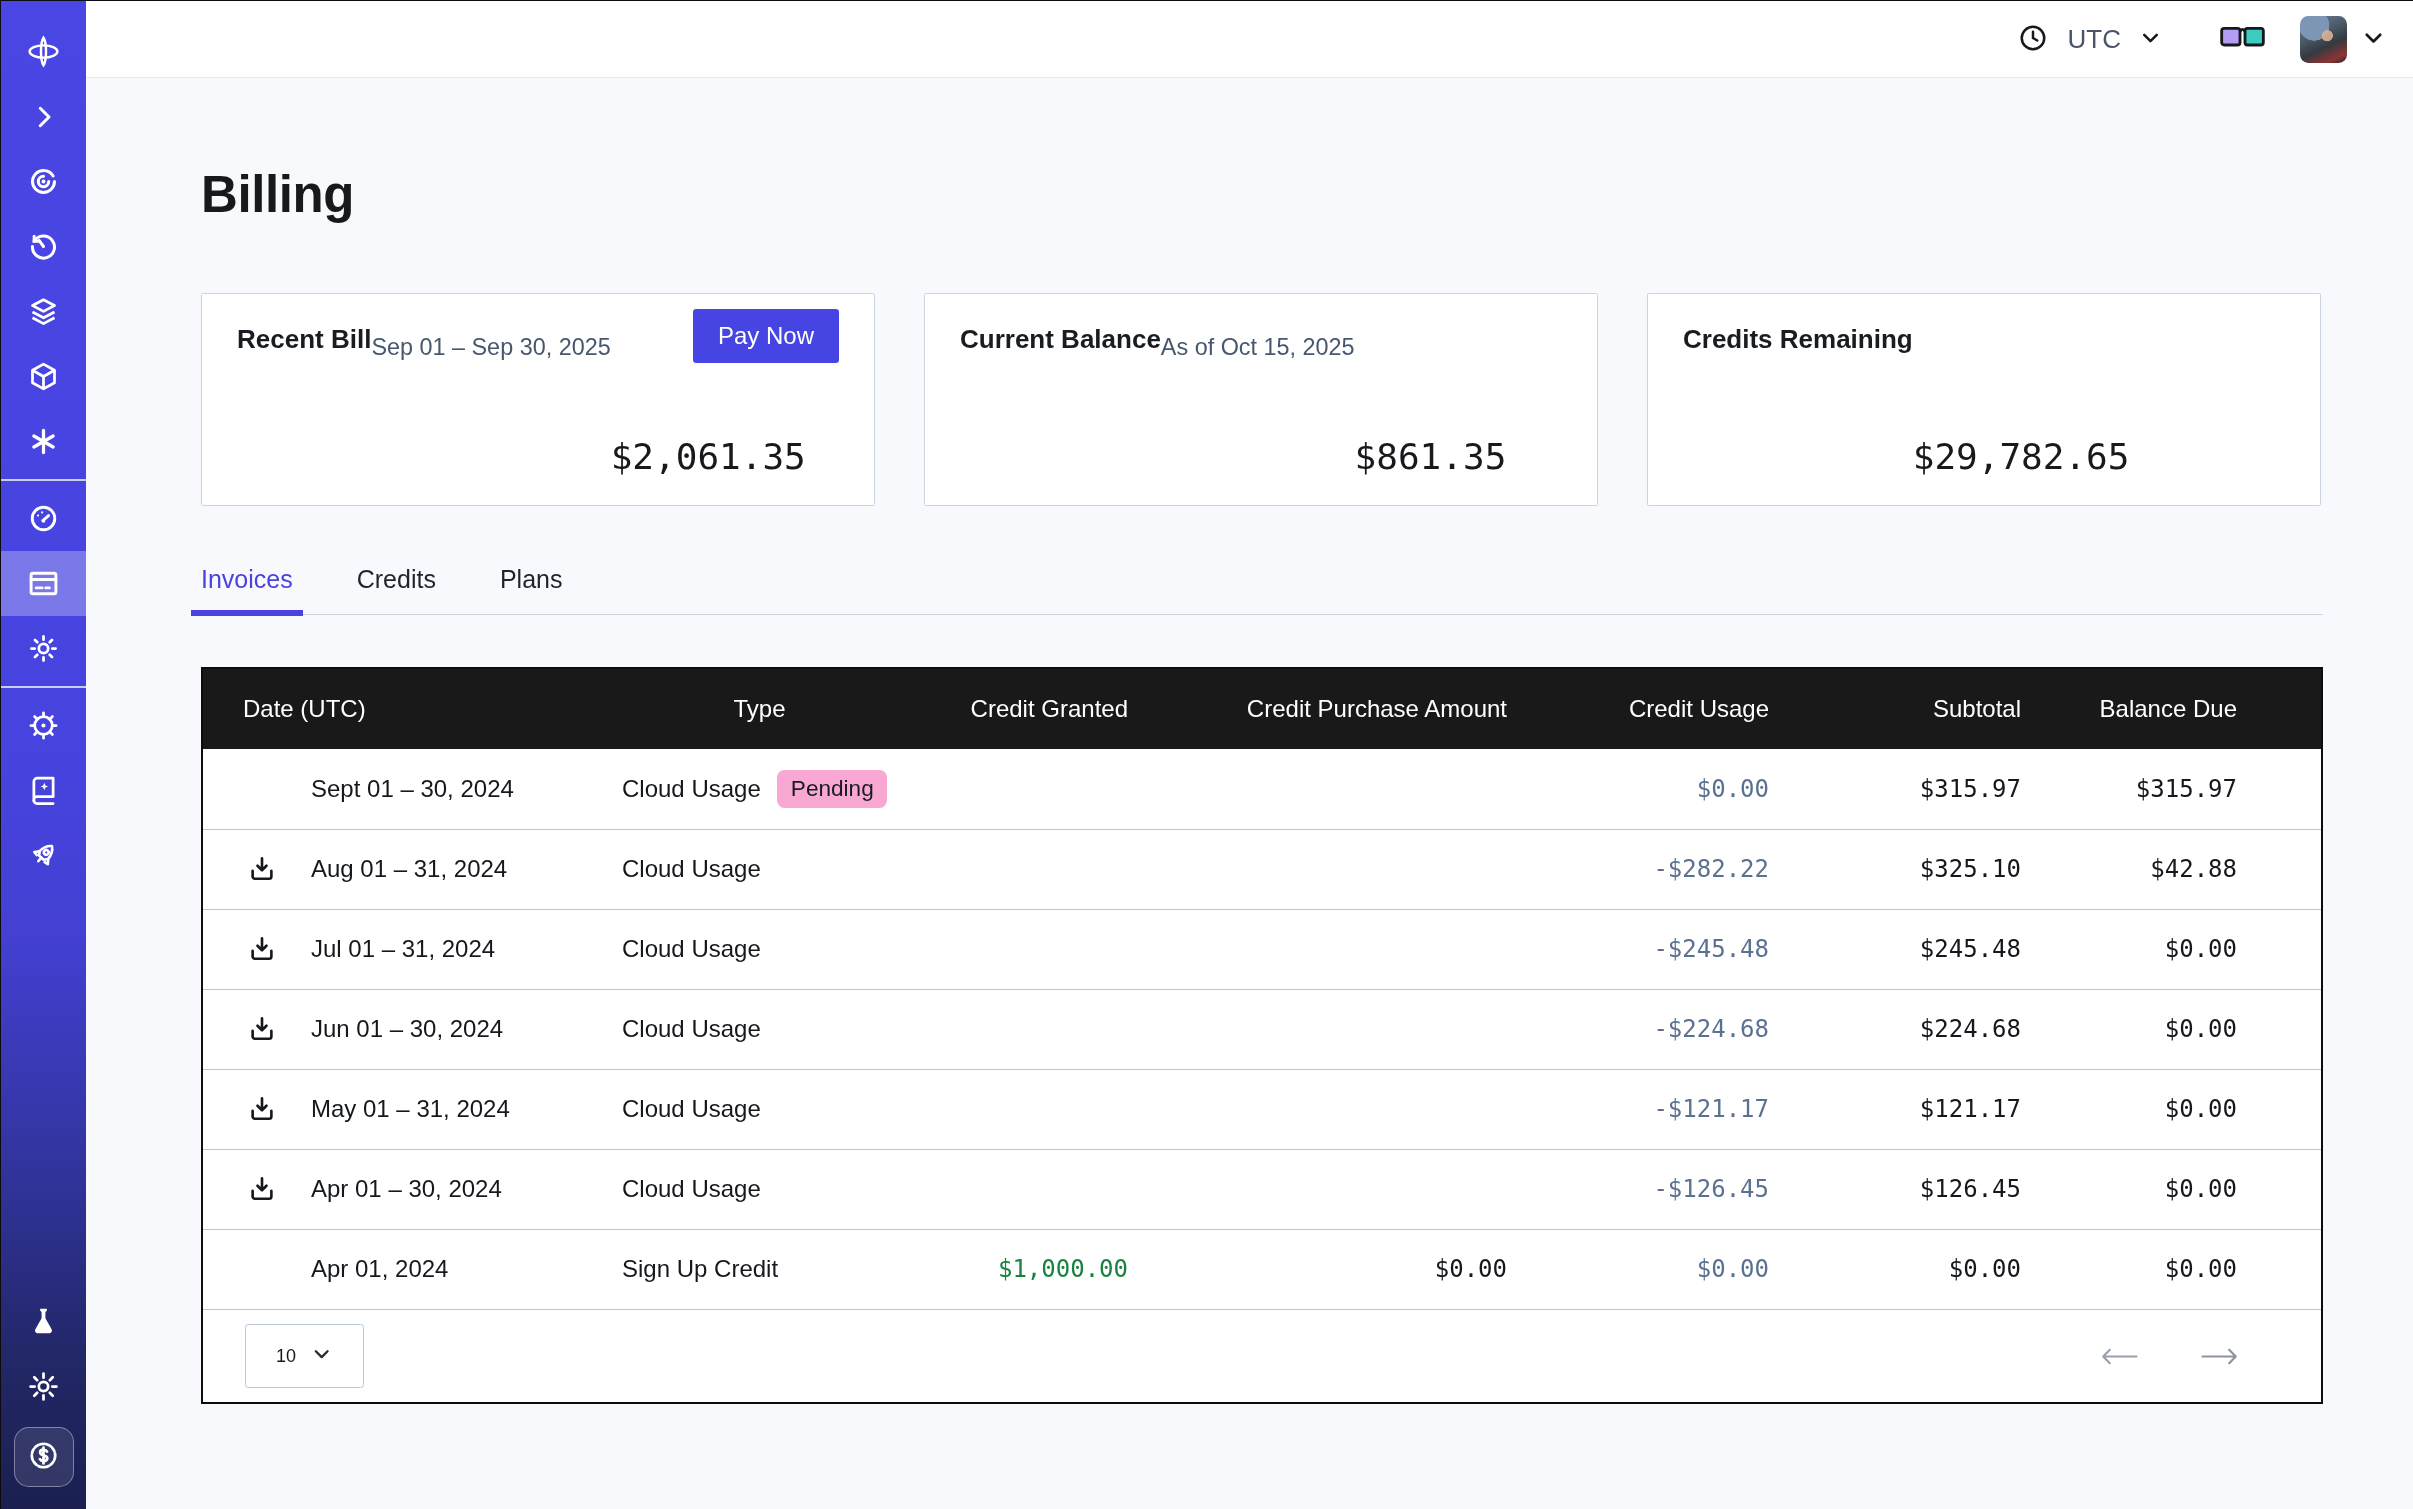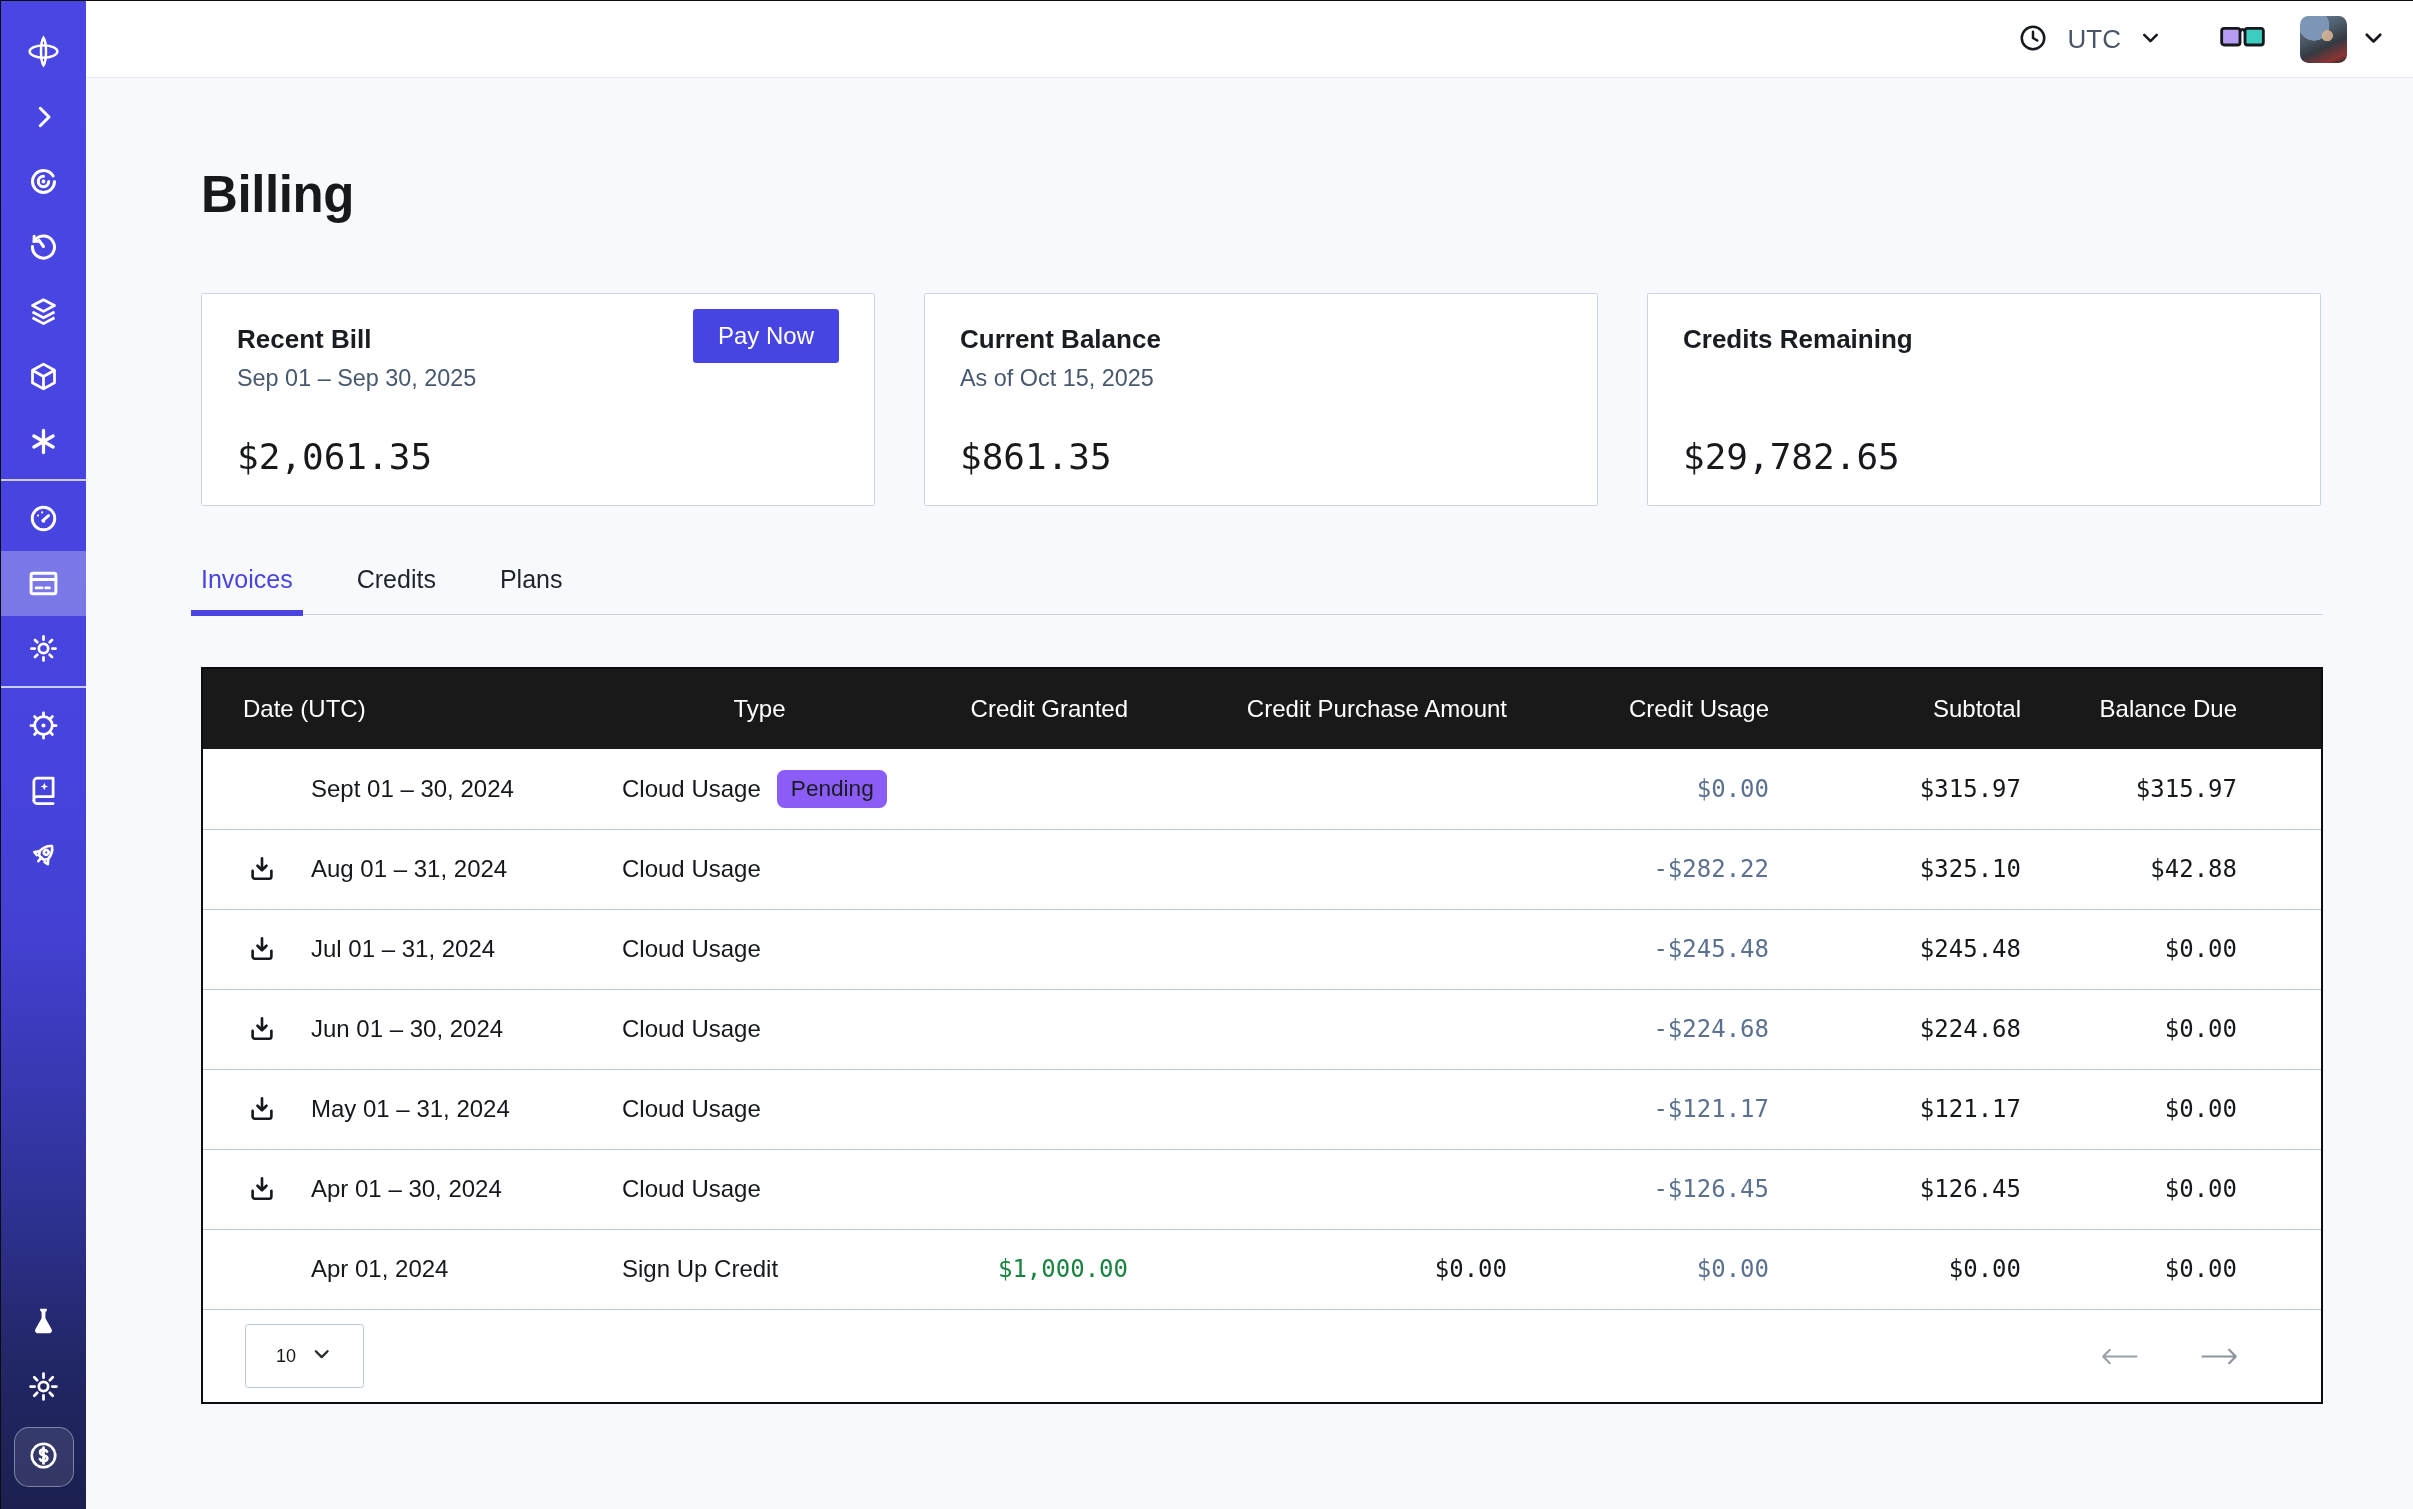--- a/index.html
+++ b/index.html
@@ -33,21 +33,21 @@
       radial-gradient(circle at 30% 20%, #7d96b5 0 30%, rgba(125,150,181,0) 31%),
       linear-gradient(155deg,#6c86a6 0%,#4d5a68 38%,#343a41 62%,#8c3434 86%,#23272b 100%); }
   .avatar-chev { margin-left:13.4px; cursor:pointer; }
 
   
   .content { flex:1; padding:87px 94px 0 115px; }
   h1.page-title { font-size:51px; font-weight:700; color:#17191d; letter-spacing:-0.4px; }
 
   .cards { display:flex; gap:49px; margin-top:69px; }
   .card { width:674px; height:213px; background:#fff; border:1.7px solid #c9d5e3; border-radius:1.7px;
-    padding:30px 35px 28.5px 35px; display:flex; flex-direction:column; position:relative; }
+    padding:30px 35px 28.5px 35px; display:flex; flex-direction:row; position:relative; }
   .card-title { font-size:26px; font-weight:700; color:#191c21; }
   .card-sub { font-size:23.4px; color:#47586e; margin-top:10px; }
   .card-amount { font-family:"DejaVu Sans Mono", monospace; font-size:36px; color:#17191c; margin-top:auto; }
   .pay-now { position:absolute; top:15px; right:35px; height:54px; padding:0 25px; border:none;
     background:#4744e4; color:#fff; font-size:24px; font-family:"Liberation Sans",sans-serif;
     border-radius:3.3px; cursor:pointer; }
 
   .tabs { display:flex; margin-top:59px; border-bottom:1.7px solid #cbd4e0; }
   .tab { font-size:25px; color:#1e242c; padding:0 10px 20px 10px; margin-right:44px; position:relative; cursor:pointer; }
   .tab:first-child { margin-left:-10px; }
@@ -61,21 +61,21 @@
   th.c-date { text-align:left; padding-left:40px; }
   th.c-type { text-align:center;margin-left:20px; }
   th.num, td.num { text-align:right; }
   th.c-balance, td.c-balance { padding-right:84px; }
   tbody td { font-size:24px; color:#15181d; padding:0; height:80px; vertical-align:middle; }
   tbody tr + tr td { border-top:1.7px solid #b9c6d8; }
   .date-cell { display:flex; align-items:center; padding-left:40px; }
   .dl-slot { width:38px; margin-right:30px; display:flex; align-items:center; justify-content:center; }
   .dl-btn { cursor:pointer; display:flex; }
   .type-cell { display:flex; align-items:center; }
-  .badge { display:inline-block; margin-left:16.7px; background:#8b5cf6; color:#181c22;
+  .badge { display:inline-block; margin-left:16.7px; background:#f9a8d4; color:#181c22;
     font-size:22.6px; padding:5.9px 13.4px; border-radius:7.5px;text-align:center; }
   .mono { font-family:"DejaVu Sans Mono", monospace; }
   td.usage { color:#5b7191; }
   td.green { color:#17833f; }
 
   .table-footer { display:flex; align-items:center; justify-content:space-between;
     border-top:1.7px solid #b9c6d8; padding:14.2px 80px 14.2px 42px; }
   .page-size { width:119px; height:64px; border:1.7px solid #b9c8dc; border-radius:3.3px; background:#fff;
     display:flex; align-items:center; justify-content:center; gap:13.4px; font-size:18px; color:#15181d; cursor:pointer; }
   .pager { display:flex; gap:59px; }

